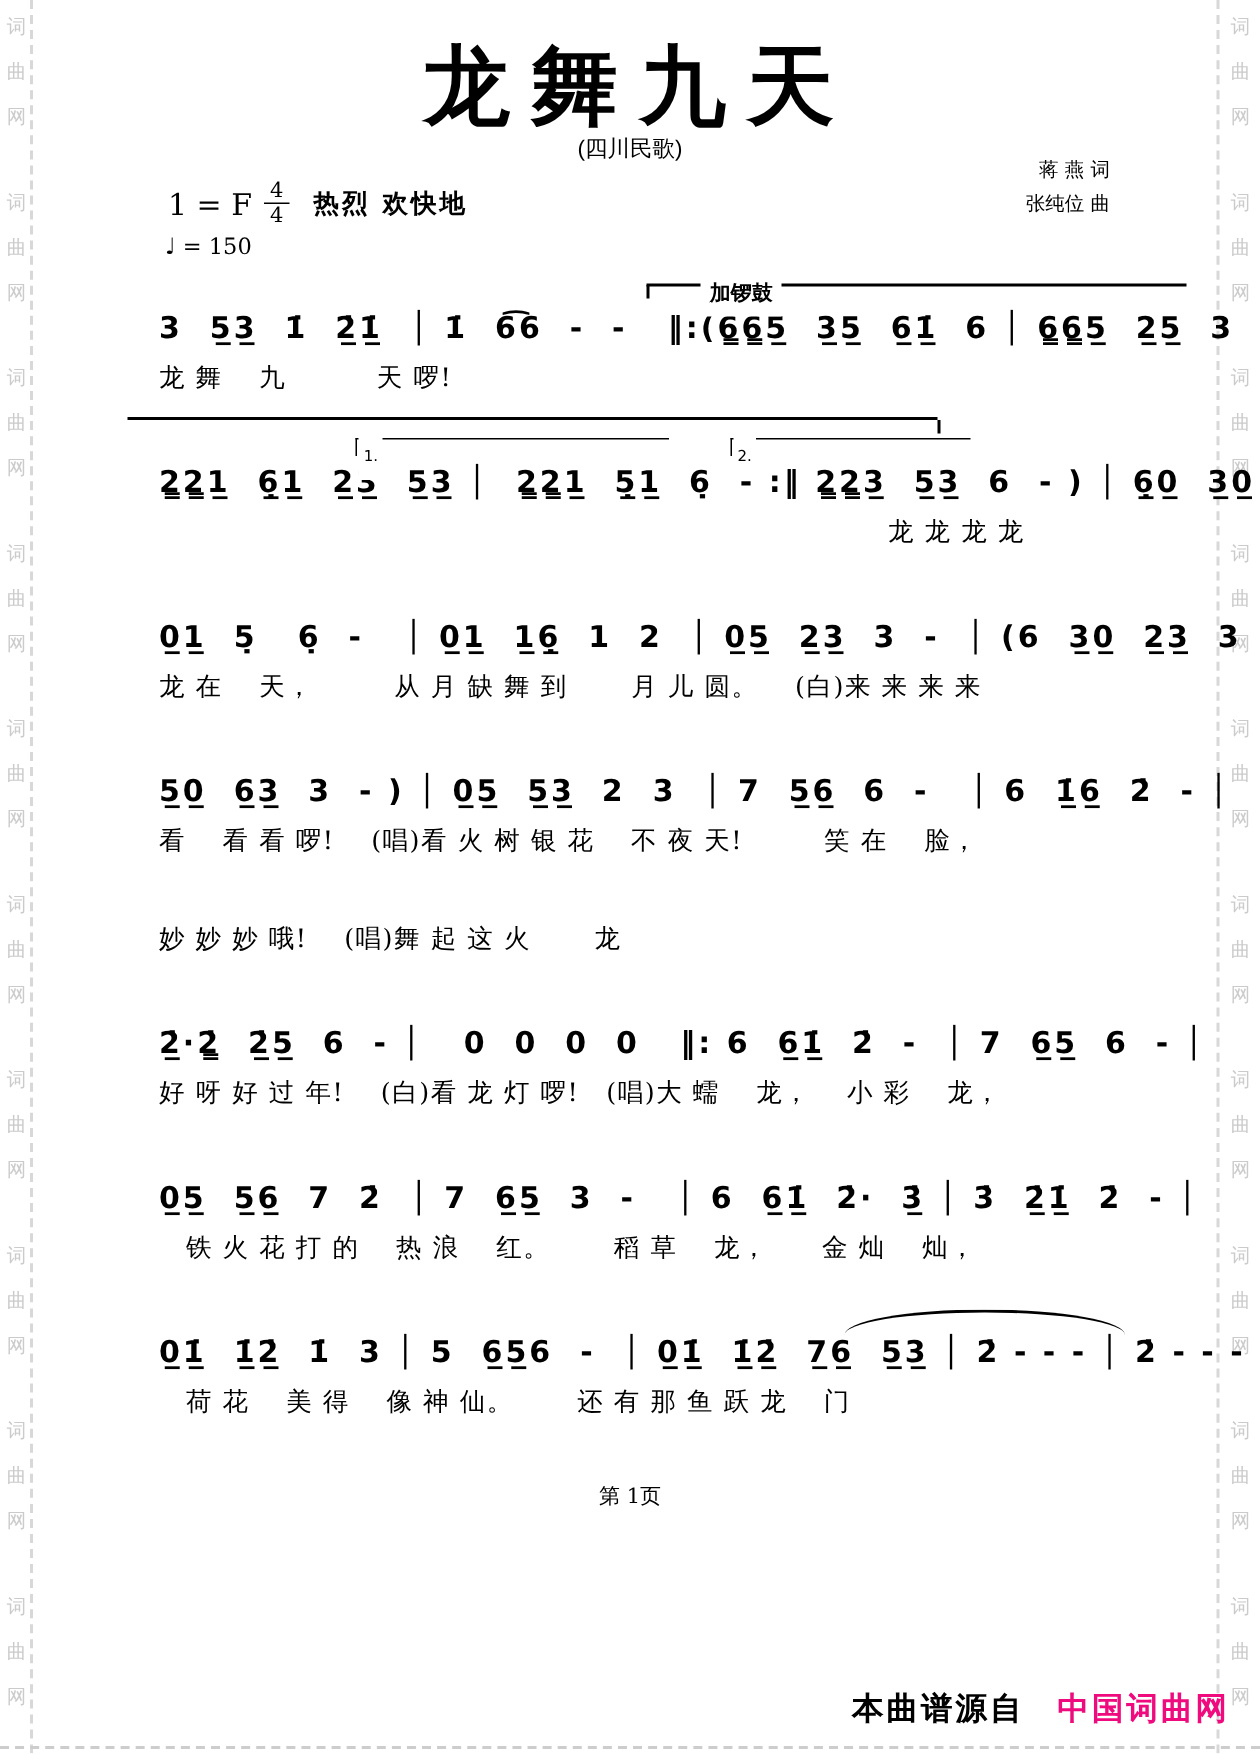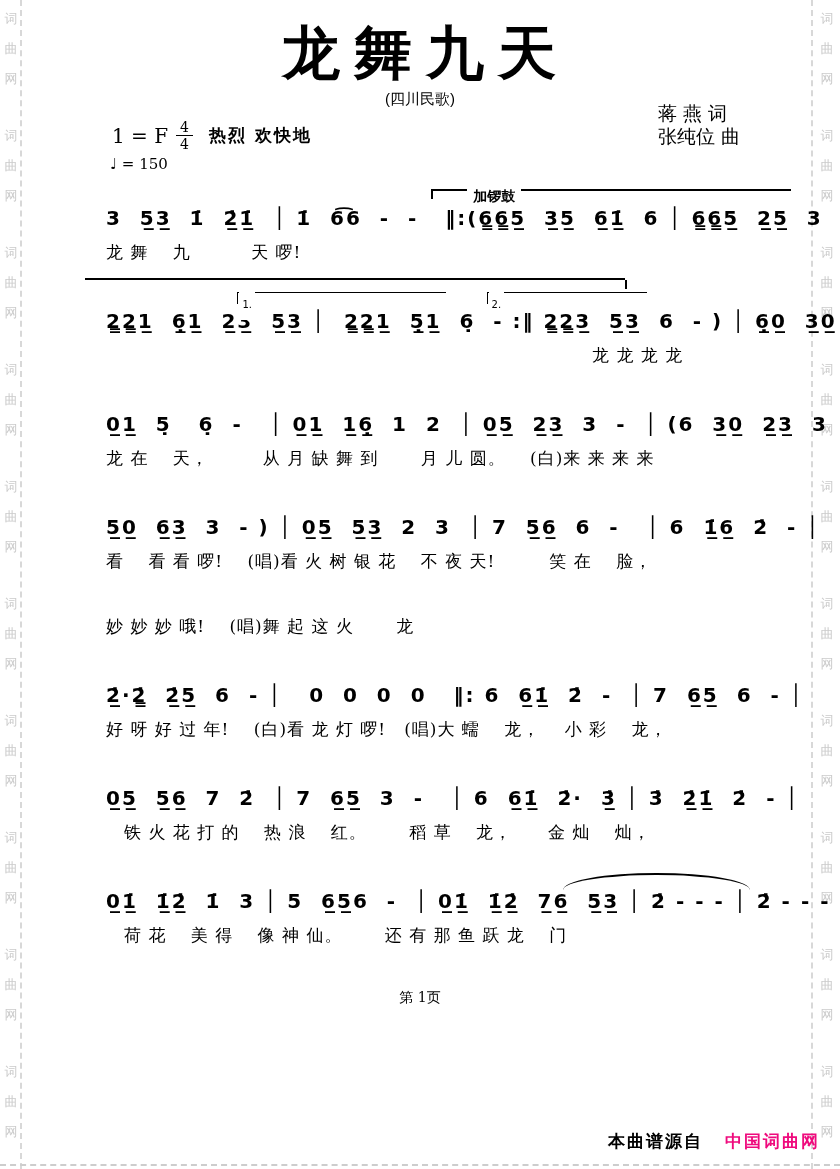--- a/index.html
+++ b/index.html
@@ -9,24 +9,24 @@
   .wm{position:absolute;top:4px;bottom:4px;width:18px;color:#cbcbcb;font-size:13px;
       font-family:"DejaVu Sans",sans-serif;text-align:center;overflow:hidden;}
   .wm.left{left:2px}.wm.right{right:4px}
   .wm .ch{height:30px;line-height:30px;}
   .wm .gap{height:27px;}
   .wm-dash{position:absolute;top:0;bottom:0;width:0;border-left:2px dashed #d8d8d8;}
   .wm-dash.left{left:20px}.wm-dash.right{right:27px}
   .bottom-dash{position:absolute;left:0;right:0;bottom:3px;border-top:2px dashed #cdcdcd;}
   
   .header{position:relative;padding-top:26px;}
-  .title{text-align:center;font-family:Liberation Mono, monospace;font-weight:bold;
+  .title{text-align:center;font-family:Liberation Sans, sans-serif;font-weight:bold;
          font-size:58px;letter-spacing:14px;line-height:1.1;padding-left:12px;}
   .subtitle{text-align:center;font-family:Liberation Sans, sans-serif;font-size:15px;}
-  .credits{position:absolute;right:100px;top:102px;font-size:19px;
+  .credits{position:absolute;right:100px;top:102px;text-align:right;font-size:13px;
            font-family:"DejaVu Serif",serif;line-height:23px;}
   
   .keyrow{display:flex;align-items:center;margin:10px 0 0 112px;height:34px;}
   .keysig{font-size:20px;font-family:"DejaVu Serif",serif;}
   .ts{display:inline-block;text-align:center;margin-left:8px;font-size:14px;line-height:14px;
       font-family:"DejaVu Serif",serif;}
   .ts .num{border-bottom:1.5px solid #000;padding:0 4px 1px;}
   .ts .den{padding-top:1px;}
   .expr{font-weight:bold;font-size:17px;margin-left:16px;letter-spacing:2px;
         font-family:"DejaVu Sans",sans-serif;}
@@ -49,21 +49,21 @@
   .volta{position:absolute;top:-14px;height:11px;border-top:1.5px solid #000;border-left:1.5px solid #000;}
   .volta.v1{left:19%;width:30%;}
   .volta.v2{left:55%;width:23%;}
   .volta .vlabel{position:absolute;left:1px;top:-3px;font-size:10px;font-weight:normal;
                  background:#fff;padding:0 3px;letter-spacing:0;}
   
   .tie{position:absolute;top:-13px;height:15px;border-top:2px solid #000;
        border-radius:50% 50% 0 0/100% 100% 0 0;}
   
   .pagenum{text-align:center;font-size:14px;font-family:"DejaVu Serif",serif;margin-top:2px;}
-  .source{position:absolute;right:20px;bottom:16px;font-weight:bold;font-size:17px;
+  .source{position:absolute;right:20px;bottom:16px;font-weight:bold;font-size:21px;
           font-family:"DejaVu Sans",sans-serif;letter-spacing:2px;}
   .brand{margin-left:22px;}
 </style>
 </head>
 <body>
 
 <div class="page">
 
   <div class="wm left" id="wm-left">
       <div class="ch">词</div>

